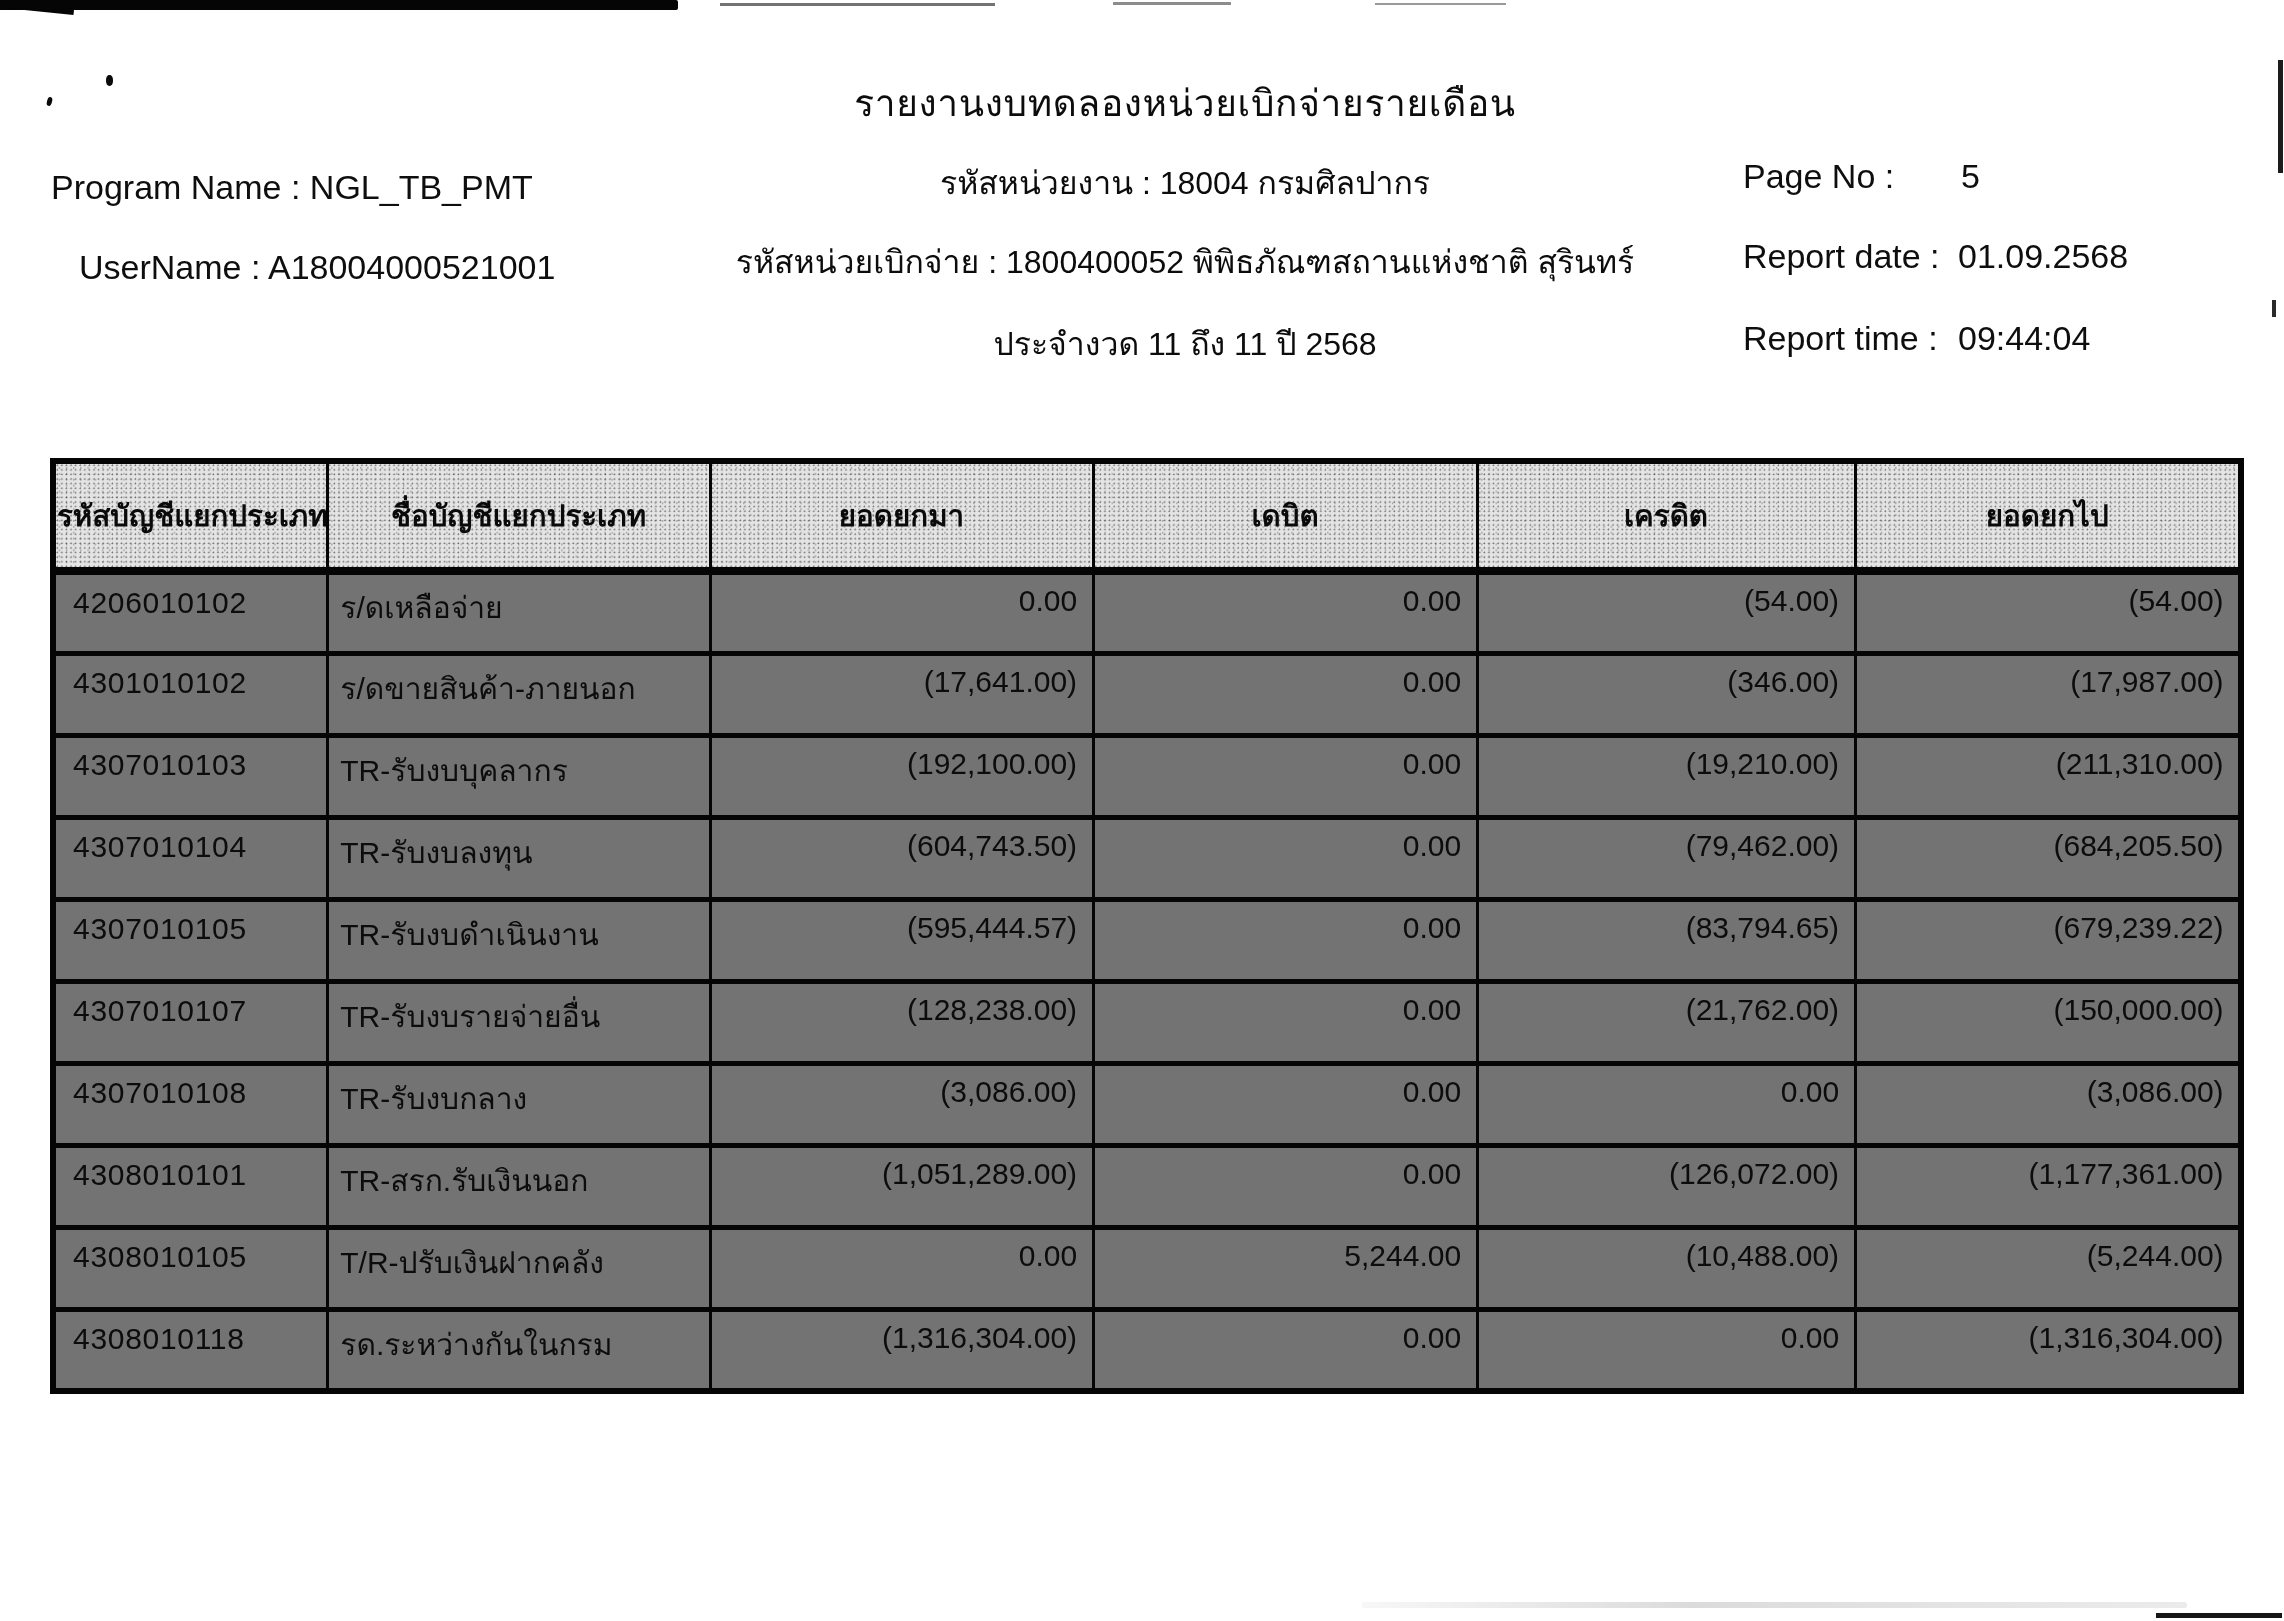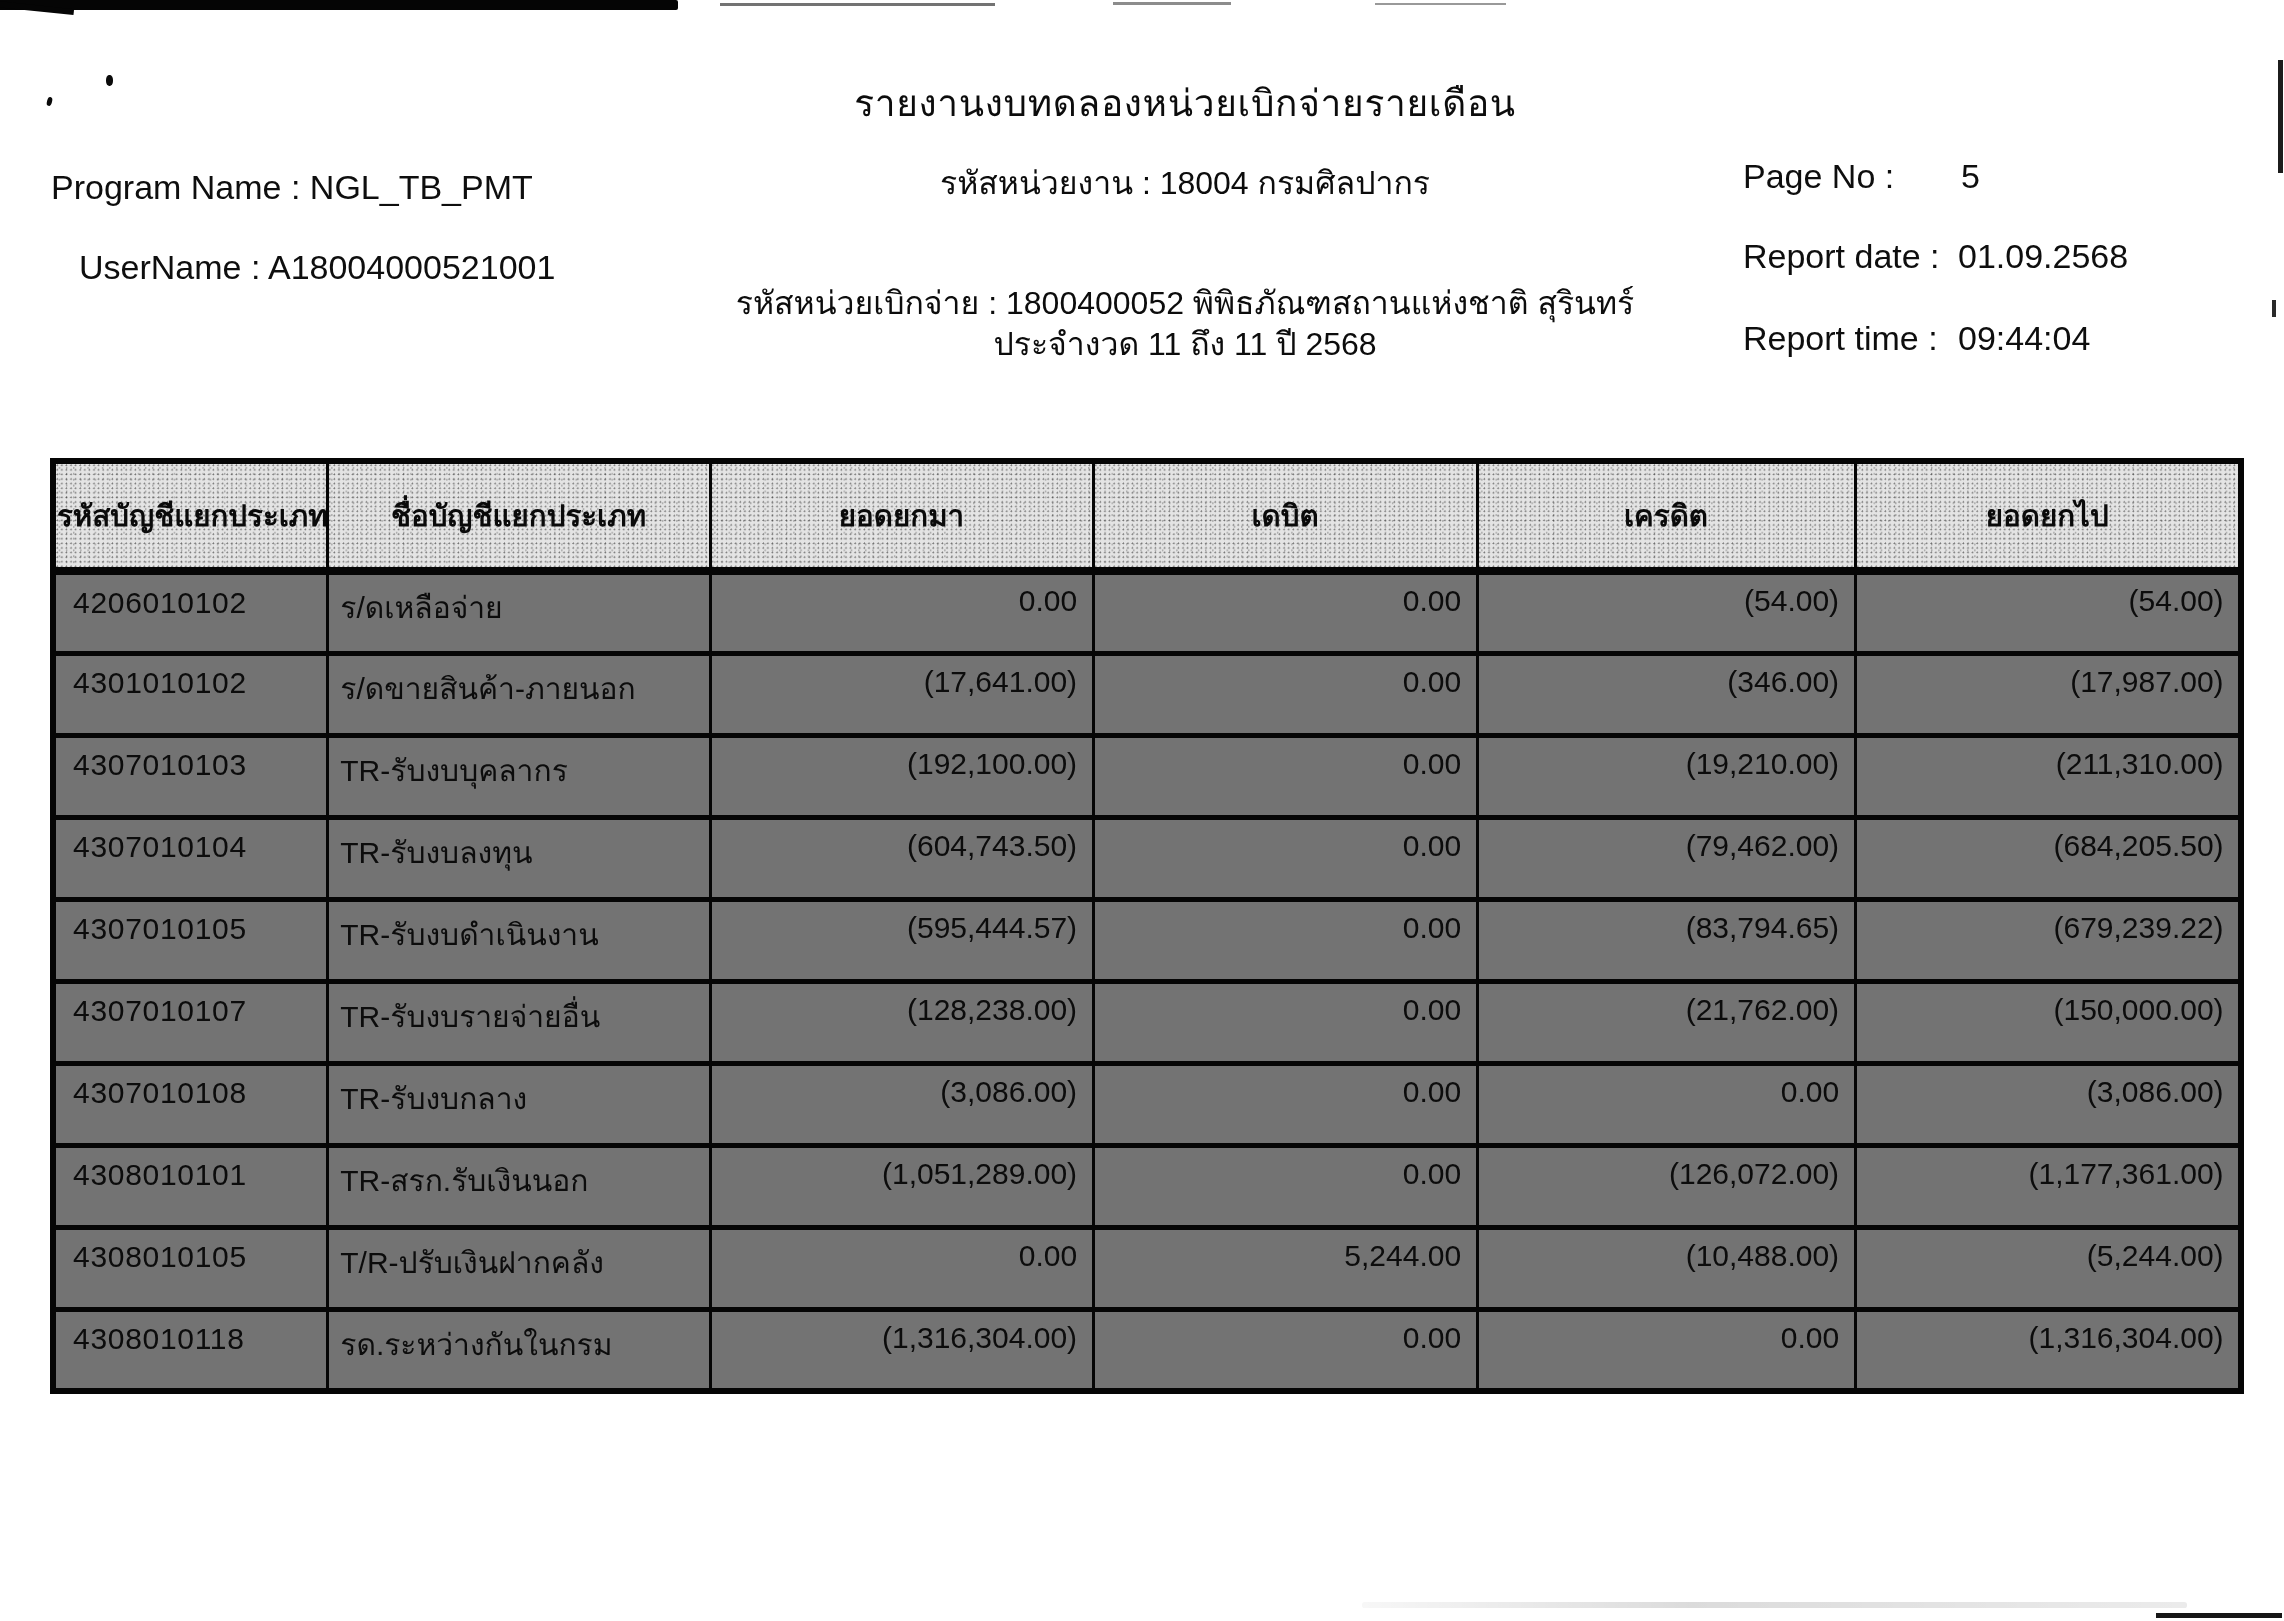--- a/index.html
+++ b/index.html
@@ -25,21 +25,21 @@
   #bottom-smudge{left:1362px;top:1602px;width:825px;height:5.9px;
     background:linear-gradient(to right,rgba(0,0,0,0.03),rgba(0,0,0,0.14) 40%,rgba(0,0,0,0.08));
     border-radius:2.6px;}
   #bottom-line{left:2156px;top:1613px;width:126px;height:5.2px;background:#161616;}
   
   .hdr-text{position:absolute;white-space:nowrap;font-size:34px;color:#0e0e0e;}
   #center-block{position:absolute;left:622px;top:0;width:1126px;height:367px;}
   .center-line{position:absolute;left:0;width:100%;text-align:center;white-space:nowrap;color:#0c0c0c;}
   #report-title{top:73px;font-size:37px;font-weight:400;letter-spacing:0.7px;}
   #center-line1{top:157px;font-size:32px;}
-  #center-line2{top:236px;font-size:32px;margin-top:41px;}
+  #center-line2{top:236px;font-size:32px;}
   #center-line3{top:318px;font-size:32px;}
   #left-label-1{left:51px;top:168px;}
   #left-label-2{left:51px;top:248px;margin-left:28px;}
   #right-label-1{left:1743px;top:157px;}
   #right-label-2{left:1743px;top:237px;}
   #right-label-3{left:1743px;top:319px;}
   #right-value-1{left:1961px;top:157px;}
   #right-value-2{left:1958px;top:237px;}
   #right-value-3{left:1958px;top:319px;}
   

